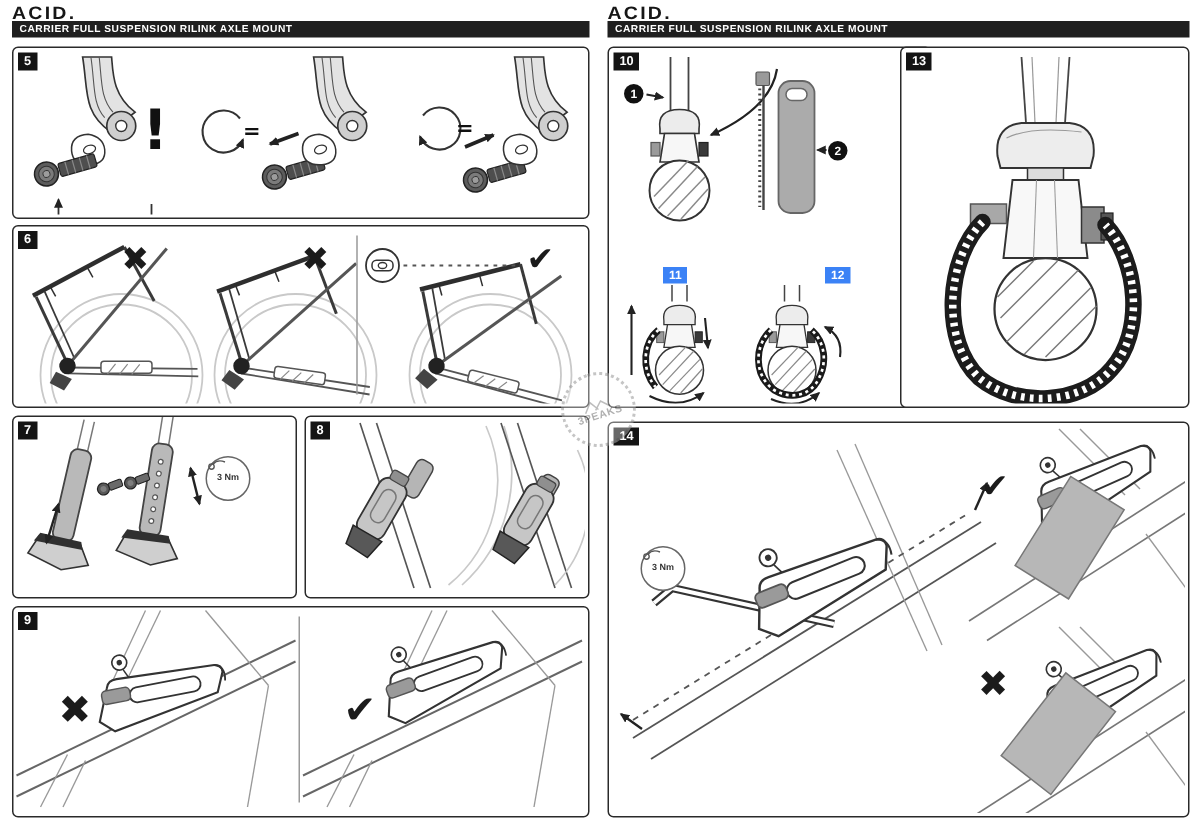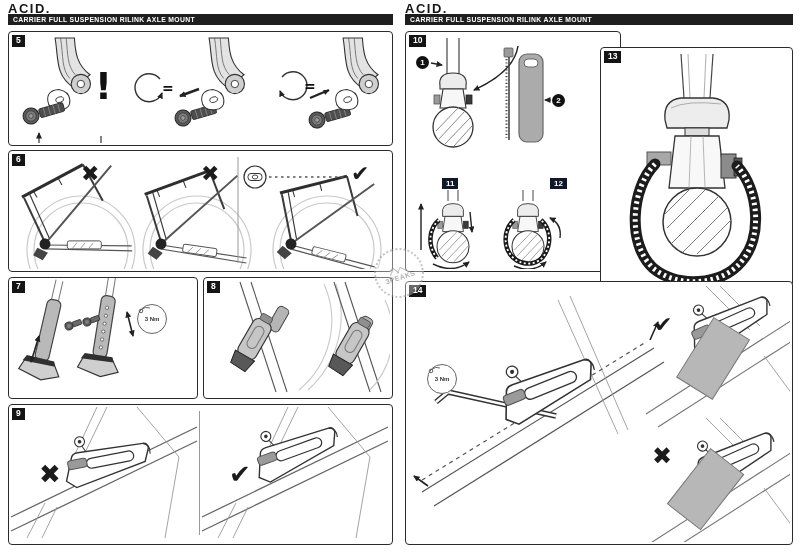--- a/index.html
+++ b/index.html
@@ -7,21 +7,21 @@
         font-family:"Liberation Sans",sans-serif;color:#1a1a1a;}
   .logo{position:absolute;font-weight:900;font-size:13px;letter-spacing:1.5px;
         transform:scaleY(.92);color:#161616;}
   .titlebar{position:absolute;height:11px;background:#1f1f1f;color:#fff;
         font-size:6.8px;font-weight:bold;letter-spacing:.35px;display:flex;
         align-items:center;padding:0 5px;box-sizing:border-box;}
   .panel{position:absolute;border:1.5px solid #2a2a2a;border-radius:4px;background:#fff;box-sizing:border-box;}
   .panel svg{position:absolute;left:0;top:0;}
   .step-badge{position:absolute;top:3px;left:3px;background:#141414;color:#fff;
         font-size:8.5px;font-weight:bold;padding:1px 4px;line-height:1.15;z-index:3;}
-  .inner-badge{position:absolute;background:#0f172a;color:#fff;font-size:8px;
+  .inner-badge{position:absolute;background:#3b82f6;color:#fff;font-size:8px;
         font-weight:bold;padding:1px 4px;line-height:1.15;z-index:3;}
   .num-badge{position:absolute;width:13px;height:13px;border-radius:50%;background:#111;
         color:#fff;font-size:8px;font-weight:bold;display:flex;align-items:center;
         justify-content:center;z-index:3;}
   .mark{position:absolute;font-family:"DejaVu Sans",sans-serif;font-weight:900;
         color:#1b1b1b;z-index:2;line-height:1;}
   .exclaim{position:absolute;font-family:"DejaVu Sans",sans-serif;font-weight:900;
         font-size:37px;color:#111;z-index:2;line-height:1;}
   .equals{position:absolute;font-family:"DejaVu Sans",sans-serif;font-weight:800;
         font-size:14px;color:#111;z-index:2;line-height:1;}
@@ -305,21 +305,21 @@
         <use href="#clamp-ball" transform="scale(0.8)"></use>
         <path d="M-14,-10 C-25,0 -26,20 -12,30 C0,37 12,33 17,24 C24,12 22,-2 13,-10" fill="none" stroke="#1a1a1a" stroke-width="4.5"></path>
         <path d="M-14,-10 C-25,0 -26,20 -12,30 C0,37 12,33 17,24 C24,12 22,-2 13,-10" fill="none" stroke="#fff" stroke-width="1.8" stroke-dasharray="2,2.5"></path>
         <path d="M32,8 Q34,-6 22,-12" fill="none" stroke="#222" stroke-width="1.4" marker-end="url(#mA)"></path>
         <path d="M-14,36 Q4,44 18,32" fill="none" stroke="#222" stroke-width="1.4" marker-end="url(#mA)"></path>
       </g>
     </svg>
   </div>
 
   
-  <div class="panel" style="left:600px;top:47px;width:193px;height:241px;">
+  <div class="panel" style="left:600px;top:31px;width:193px;height:241px;">
     <div class="step-badge">13</div>
     <svg width="189" height="237" viewBox="0 0 189 237">
       <line x1="80" y1="6" x2="83" y2="50" stroke="#444" stroke-width="1.2"></line>
       <line x1="112" y1="6" x2="109" y2="50" stroke="#444" stroke-width="1.2"></line>
       <line x1="87" y1="6" x2="89" y2="50" stroke="#999" stroke-width="0.8"></line>
       <line x1="105" y1="6" x2="103" y2="50" stroke="#999" stroke-width="0.8"></line>
       <path d="M64,72 Q62,52 80,50 L112,50 Q130,52 128,72 L126,80 L66,80 Z" fill="#ededed" stroke="#333" stroke-width="1.3"></path>
       <path d="M70,60 Q86,52 120,56" fill="none" stroke="#999" stroke-width="0.8"></path>
       <rect x="84" y="80" width="24" height="8" fill="#ddd" stroke="#333" stroke-width="1"></rect>
       <path d="M74,88 L118,88 L124,140 L68,140 Z" fill="#f8f8f8" stroke="#333" stroke-width="1.3"></path>

